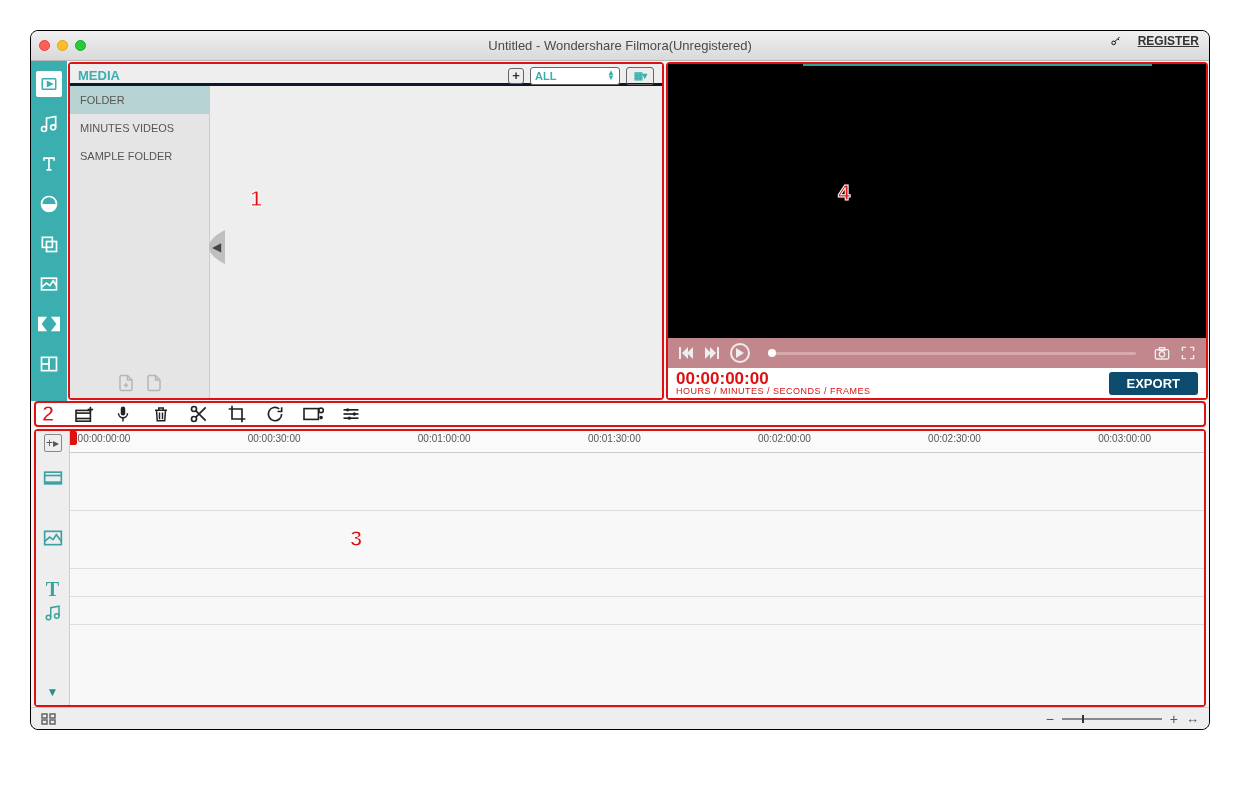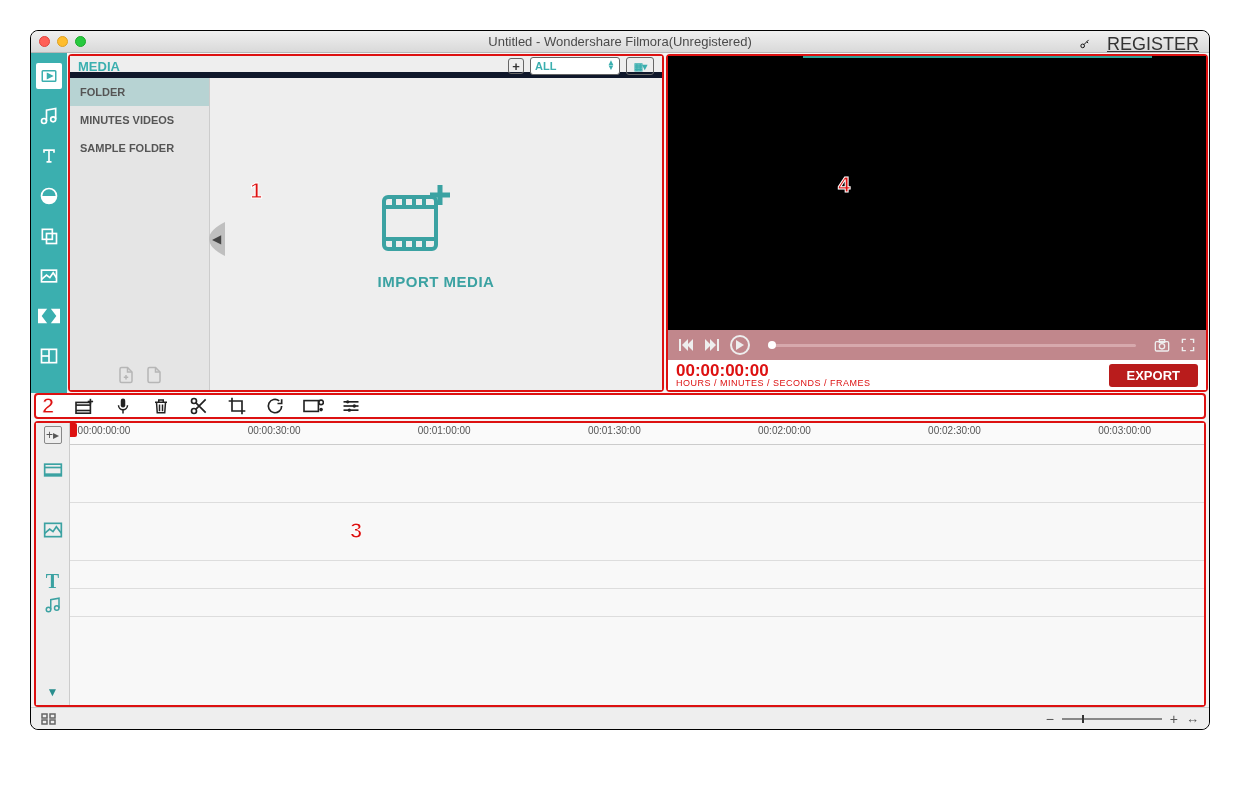--- a/index.html
+++ b/index.html
@@ -19,43 +19,43 @@
     height: 700px;
     border: 1px solid #000;
     border-radius: 8px;
     display: flex;
     flex-direction: column;
     background: #f5f5f5;
     position: relative;
   }
   
   .titlebar {
-    height: 22px;
+    height: 30px;
     background: linear-gradient(#f0f0f0,#d9d9d9);
     border-bottom: 1px solid #b8b8b8;
     border-top-left-radius: 8px;
     border-top-right-radius: 8px;
     display: flex;
     align-items: center;
     padding: 0 8px;
     position: relative;
   }
   .traffic { display:flex; gap:7px; }
   .dot { width:11px; height:11px; border-radius:50%; }
   .dot.red { background:#ff5f56; border:1px solid #e0443e;}
   .dot.yellow{ background:#ffbd2e; border:1px solid #dea123;}
   .dot.green { background:#27c93f; border:1px solid #1aab29;}
   .titlebar-title {
     position:absolute; left:0; right:0; text-align:center;
     font-size:13px; color:#4a4a4a; pointer-events:none;
     font-family: "Helvetica Neue", Arial, sans-serif;
   }
   .register {
-    position:absolute; right:10px; font-size:18px; top:3px;
-    text-decoration: underline; font-weight:normal;
+    position:absolute; right:10px; font-size:12px; top:3px;
+    text-decoration: underline; font-weight:bold;
     display:flex; align-items:center; gap:17px; cursor:pointer;
   }
 
   
   .body {
     flex:1; display:flex; flex-direction:column;
   }
   .upper {
     height: 340px;
     display:flex;
@@ -78,21 +78,21 @@
   .media-panel {
     flex:1; display:flex; flex-direction:column;
     background:#eee; position:relative;
     border:2px solid #d11; border-radius:4px;
     margin:1px;
   }
   .media-header {
     height:22px; background:#eee; color:#3bafaf; font-weight:bold;
     padding:4px 8px 0 8px; font-size:13px;
     display:flex; justify-content:space-between; align-items:center;
-    border-bottom:6px solid #0f172a;
+    border-bottom:3px solid #0f172a;
   }
   .media-header .right-controls { display:flex; gap:6px; align-items:center;}
   .add-btn {
     width:16px; height:16px; border:1px solid #666; border-radius:3px;
     display:flex; align-items:center; justify-content:center; font-size:13px; font-weight:bold;
     cursor:pointer; color:#333;
   }
   .filter-sel {
     border:1px solid #666; border-radius:3px; height:18px; width:90px;
     background:#fff; display:flex; align-items:center;
@@ -102,21 +102,21 @@
     width:28px;height:18px;border:1px solid #666;border-radius:3px;
     display:flex;align-items:center;justify-content:center;font-size:10px;cursor:pointer;
     letter-spacing:-1px;
   }
   .media-split { flex:1; display:flex; position:relative;}
   .media-sidebar {
     width:140px; background:#e5e5e5; display:flex; flex-direction:column;
     border-right:1px solid #ccc;
   }
   .media-sidebar .folder-item {
-    padding:8px 10px; font-size:11px; font-weight:bold; color:#555;
+    padding:8px 10px; font-size:11px; font-weight:normal; color:#555;
     cursor:pointer; text-align:left;
   }
   .media-sidebar .folder-item.sel { background:#b7d3d3; }
   .media-sidebar-footer {
     margin-top:auto; height:30px; display:flex; gap:10px;
     align-items:center; justify-content:center; color:#aaa;
   }
   .media-sidebar-footer svg { opacity:0.5;}
   .media-canvas {
     flex:1; background:#eee; position:relative;
@@ -159,21 +159,21 @@
   .progress-line { flex:1; height:3px; background:#d7a9ad; border-radius:2px; margin:0 8px; position:relative;}
   .progress-line .knob{ position:absolute; left:0; top:-3px; width:8px;height:8px;background:#fff;border-radius:50%;}
   .preview-footer {
     height:30px; background:#fff; display:flex; align-items:center;
     padding:0 8px; color:#d11;
   }
   .timecode { display:flex; flex-direction:column; line-height:1;}
   .timecode .big { font-size:17px; font-weight:bold;}
   .timecode .small{ font-size:9px; letter-spacing:0.5px;}
   .export-btn {
-    margin-left:auto; background:#b91c1c; color:#fff;
+    margin-left:auto; background:#0c4a6e; color:#fff;
     font-weight:bold; padding:4px 18px; border-radius:3px;
     cursor:pointer; font-size:13px;
   }
 
   
   .tool-row {
     height:26px; display:flex; align-items:center;
     border:2px solid #d11; border-radius:4px;
     margin:0 3px; position:relative;
     background:#fff;
@@ -352,38 +352,20 @@
               </span>
             </div>
           </div>
           <div class="media-canvas">
             <div class="collapse-handle">
               <svg width="16" height="34" viewBox="0 0 16 34">
                   <path d="M16 0 Q0 8 0 17 Q0 26 16 34 Z"></path>
                 </svg>
               <span class="arrow">◀</span>
             </div>
-            <div class="import-big">
-              <svg width="80" height="80" viewBox="0 0 80 80" fill="none" stroke="#3ba2a2" stroke-width="4">
-                <rect x="6" y="18" width="52" height="52" rx="4"></rect>
-                <line x1="6" y1="28" x2="58" y2="28"></line>
-                <line x1="6" y1="60" x2="58" y2="60"></line>
-                <line x1="16" y1="18" x2="16" y2="28"></line>
-                  <line x1="26" y1="18" x2="26" y2="28"></line>
-                <line x1="36" y1="18" x2="36" y2="28"></line>
-                  <line x1="46" y1="18" x2="46" y2="28"></line>
-                <line x1="16" y1="60" x2="16" y2="70"></line>
-                  <line x1="26" y1="60" x2="26" y2="70"></line>
-                <line x1="36" y1="60" x2="36" y2="70"></line>
-                  <line x1="46" y1="60" x2="46" y2="70"></line>
-                <line x1="62" y1="6" x2="62" y2="26" stroke-width="5"></line>
-                <line x1="52" y1="16" x2="72" y2="16" stroke-width="5"></line>
-              </svg>
-              <div class="lbl">IMPORT MEDIA</div>
-            </div>
             <div class="annot one">1</div>
           </div>
         </div>
       </div>
 
       <div class="preview-panel">
         <div class="preview-video">
           <div class="accent"></div>
           <div class="annot four">4</div>
         </div>

